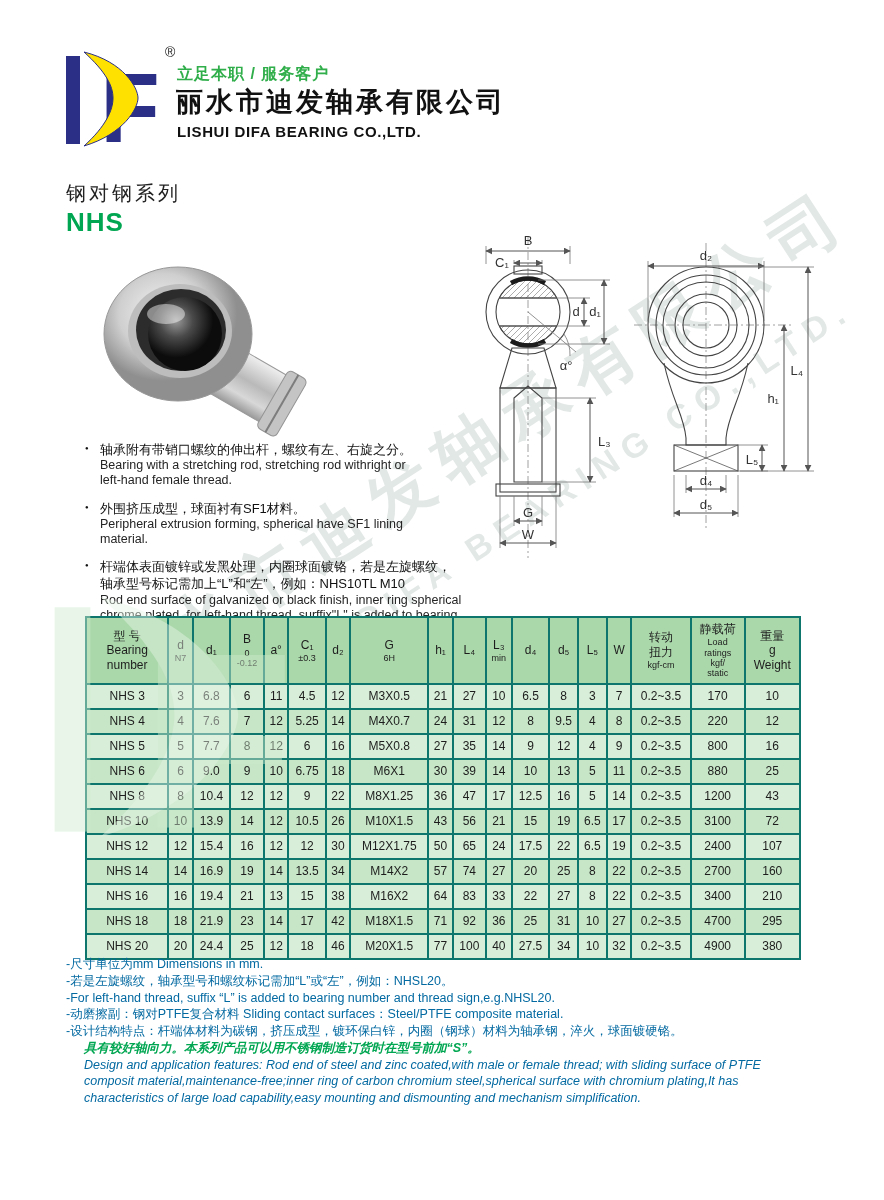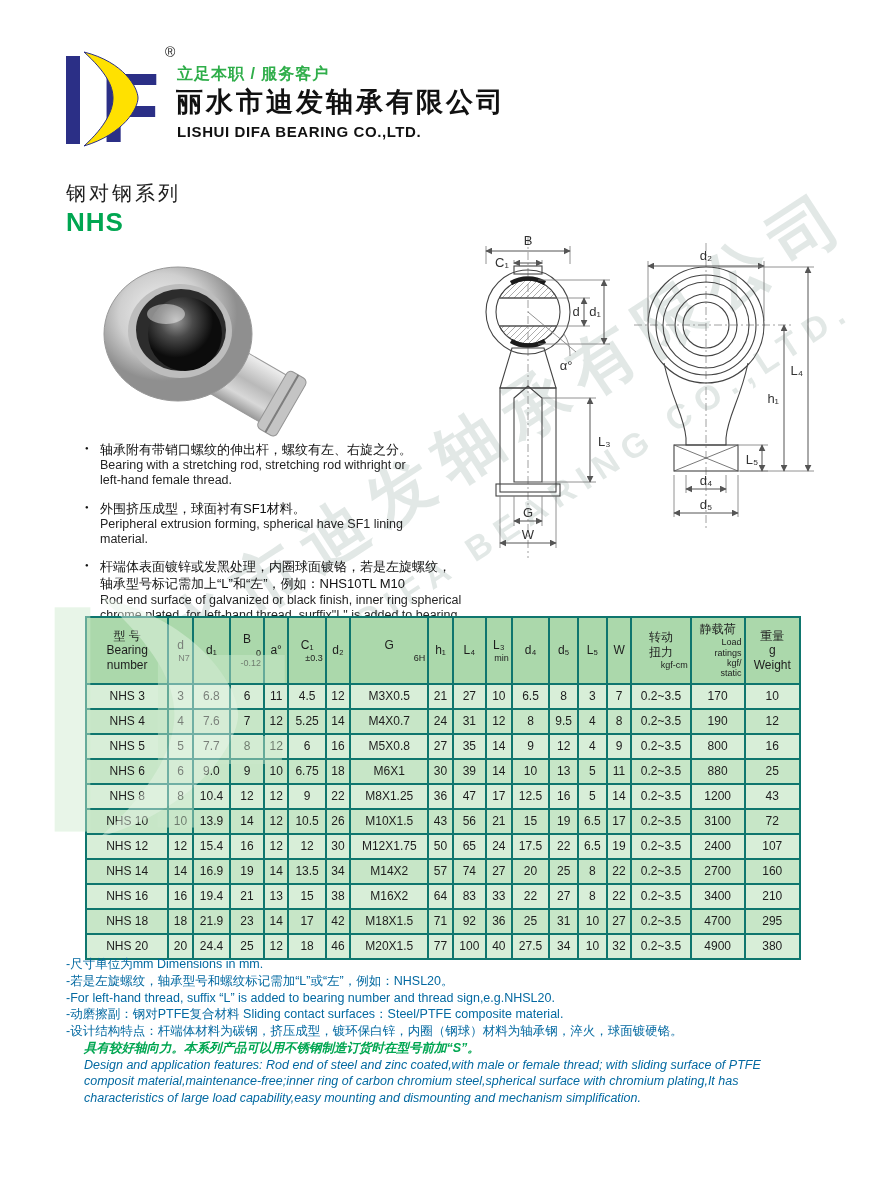--- a/index.html
+++ b/index.html
@@ -49,21 +49,21 @@
 
   
   .spec-table-wrap { left:85px; top:616px; width:716px; z-index:1; }
   table.spec { width:716px; border-collapse:separate; border-spacing:2px;
                background:#0f766e; table-layout:auto; }
   table.spec th {
     background:#abd8ab; font-weight:normal; text-align:center;
     vertical-align:middle; padding:4px 2px; color:#1d1d1d;
   }
   table.spec th .hm { font-size:12px; line-height:1.2; white-space:pre-line; }
-  table.spec th .hn { font-size:9px;  line-height:1.15; white-space:pre-line; margin-top:1px;text-align:right; }
+  table.spec th .hn { font-size:9px;  line-height:1.15; white-space:pre-line; margin-top:1px; }
   table.spec td {
     text-align:center; vertical-align:middle; font-size:12px;
     height:23px; padding:1px 2px; color:#1d1d1d;
   }
   table.spec tbody tr:nth-child(odd)  td { background:#d8eed8; }
   table.spec tbody tr:nth-child(even) td { background:#c7e6c7; }
   table.spec td.model { min-width:62px; }
 
   
   .notes { left:66px; top:956px; width:772px; z-index:1; }
@@ -368,21 +368,21 @@
             <td>14</td>
             <td>M4X0.7</td>
             <td>24</td>
             <td>31</td>
             <td>12</td>
             <td>8</td>
             <td>9.5</td>
             <td>4</td>
             <td>8</td>
             <td>0.2~3.5</td>
-            <td>190</td>
+            <td>220</td>
             <td>12</td>
           </tr>
           <tr>
             <td class="model">NHS 5</td>
             <td>5</td>
             <td>7.7</td>
             <td>8</td>
             <td>12</td>
             <td>6</td>
             <td>16</td>

